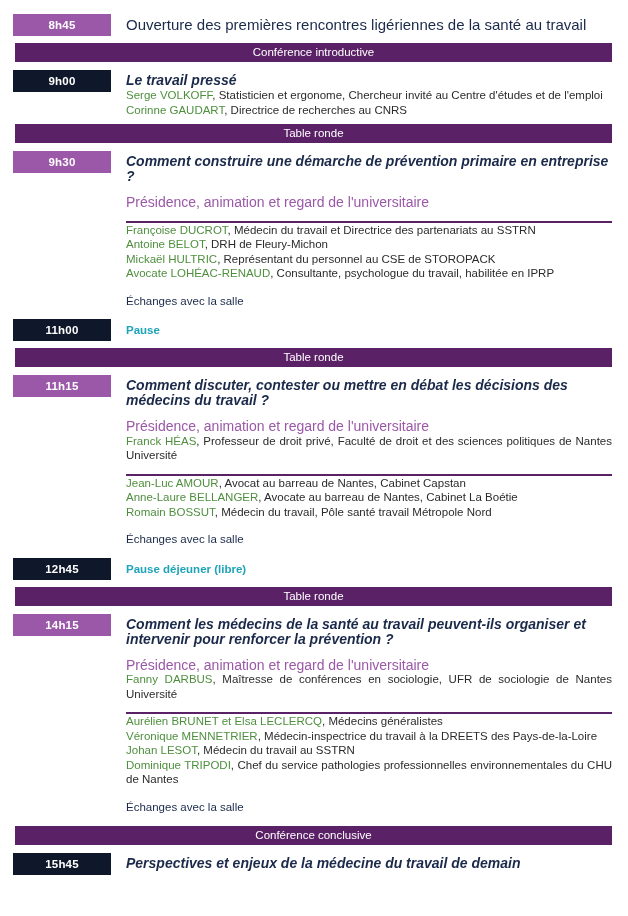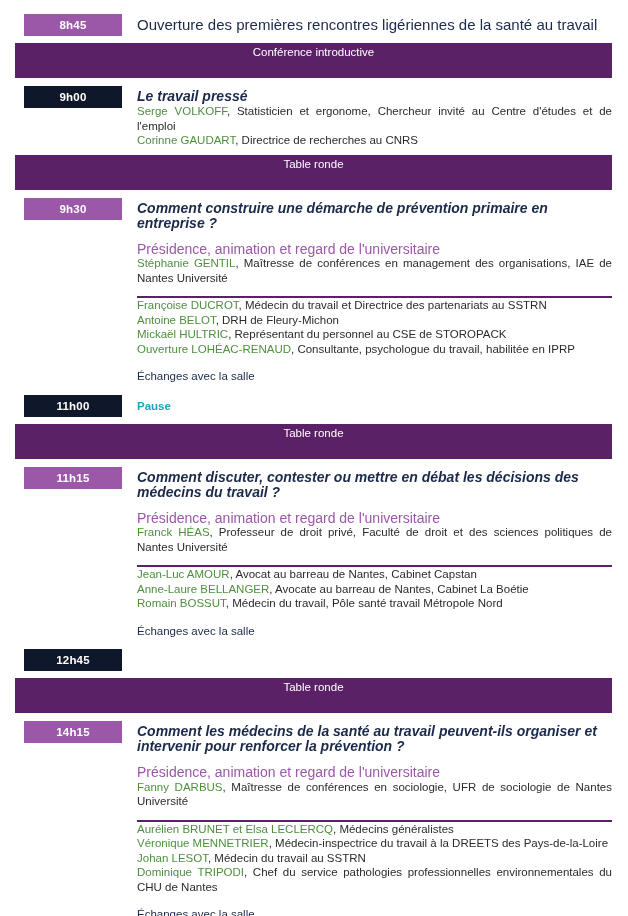--- a/index.html
+++ b/index.html
@@ -20,21 +20,21 @@
     position: relative;
     width: 628px;
     padding-top: 6px;
     box-sizing: border-box;
   }
 
   
   .row {
     display: flex;
     align-items: flex-start;
-    padding-left: 24px;
+    padding-left: 13px;
     padding-right: 16px;
   }
 
   .badge {
     flex: 0 0 98px;
     width: 98px;
     height: 22px;
     line-height: 22px;
     text-align: center;
     font-size: 11.5px;
@@ -57,21 +57,21 @@
   }
 
   
   .band {
     margin: 7px 16px 7px 15px;
     background: #5b2167;
     color: #ffffff;
     text-align: center;
     font-size: 11.5px;
     line-height: 19px;
-    height: 35px;
+    height: 19px;
   }
 
   
   .simple-title {
     font-size: 15px;
     line-height: 22px;
     color: #1b2a4a;
   }
 
   .session-title {
@@ -149,27 +149,26 @@
         </div>
       </div>
     </div>
     <div class="band">Table ronde</div>
     <div class="row row-sp">
       <div class="badge violet">9h30</div>
       <div class="gap"></div>
       <div class="content">
         <div class="session-title">Comment construire une démarche de prévention primaire en entreprise ?</div>
         <div class="chair-label">Présidence, animation et regard de l'universitaire</div>
-        <div class="person"><span class="nm">Stéphanie GENTIL</span><span>, Maîtresse de conférences en management des organisations, IAE de Nantes Université</span></div>
         <div class="rule"></div>
         <div class="people-block">
           <div class="person"><span class="nm">Françoise DUCROT</span><span>, Médecin du travail et Directrice des partenariats au SSTRN</span></div>
           <div class="person"><span class="nm">Antoine BELOT</span><span>, DRH de Fleury-Michon</span></div>
           <div class="person"><span class="nm">Mickaël HULTRIC</span><span>, Représentant du personnel au CSE de STOROPACK</span></div>
-          <div class="person"><span class="nm">Ouverture LOHÉAC-RENAUD</span><span>, Consultante, psychologue du travail, habilitée en IPRP</span></div>
+          <div class="person"><span class="nm">Avocate LOHÉAC-RENAUD</span><span>, Consultante, psychologue du travail, habilitée en IPRP</span></div>
         </div>
         <div class="echanges">Échanges avec la salle</div>
       </div>
     </div>
     <div class="row row-tight">
       <div class="badge teal">11h00</div>
       <div class="gap"></div>
       <div class="content">
         <div class="pause-label">Pause</div>
       </div>
@@ -187,20 +186,23 @@
           <div class="person"><span class="nm">Jean-Luc AMOUR</span><span>, Avocat au barreau de Nantes, Cabinet Capstan</span></div>
           <div class="person"><span class="nm">Anne-Laure BELLANGER</span><span>, Avocate au barreau de Nantes, Cabinet La Boétie</span></div>
           <div class="person"><span class="nm">Romain BOSSUT</span><span>, Médecin du travail, Pôle santé travail Métropole Nord</span></div>
         </div>
         <div class="echanges">Échanges avec la salle</div>
       </div>
     </div>
     <div class="row row-tight">
       <div class="badge teal">12h45</div>
       <div class="gap"></div>
+      <div class="content">
+        <div class="pause-label">Pause déjeuner (libre)</div>
+      </div>
     </div>
     <div class="band">Table ronde</div>
     <div class="row row-sp">
       <div class="badge violet">14h15</div>
       <div class="gap"></div>
       <div class="content">
         <div class="session-title">Comment les médecins de la santé au travail peuvent-ils organiser et intervenir pour renforcer la prévention ?</div>
         <div class="chair-label">Présidence, animation et regard de l'universitaire</div>
         <div class="person"><span class="nm">Fanny DARBUS</span><span>, Maîtresse de conférences en sociologie, UFR de sociologie de Nantes Université</span></div>
         <div class="rule"></div>

